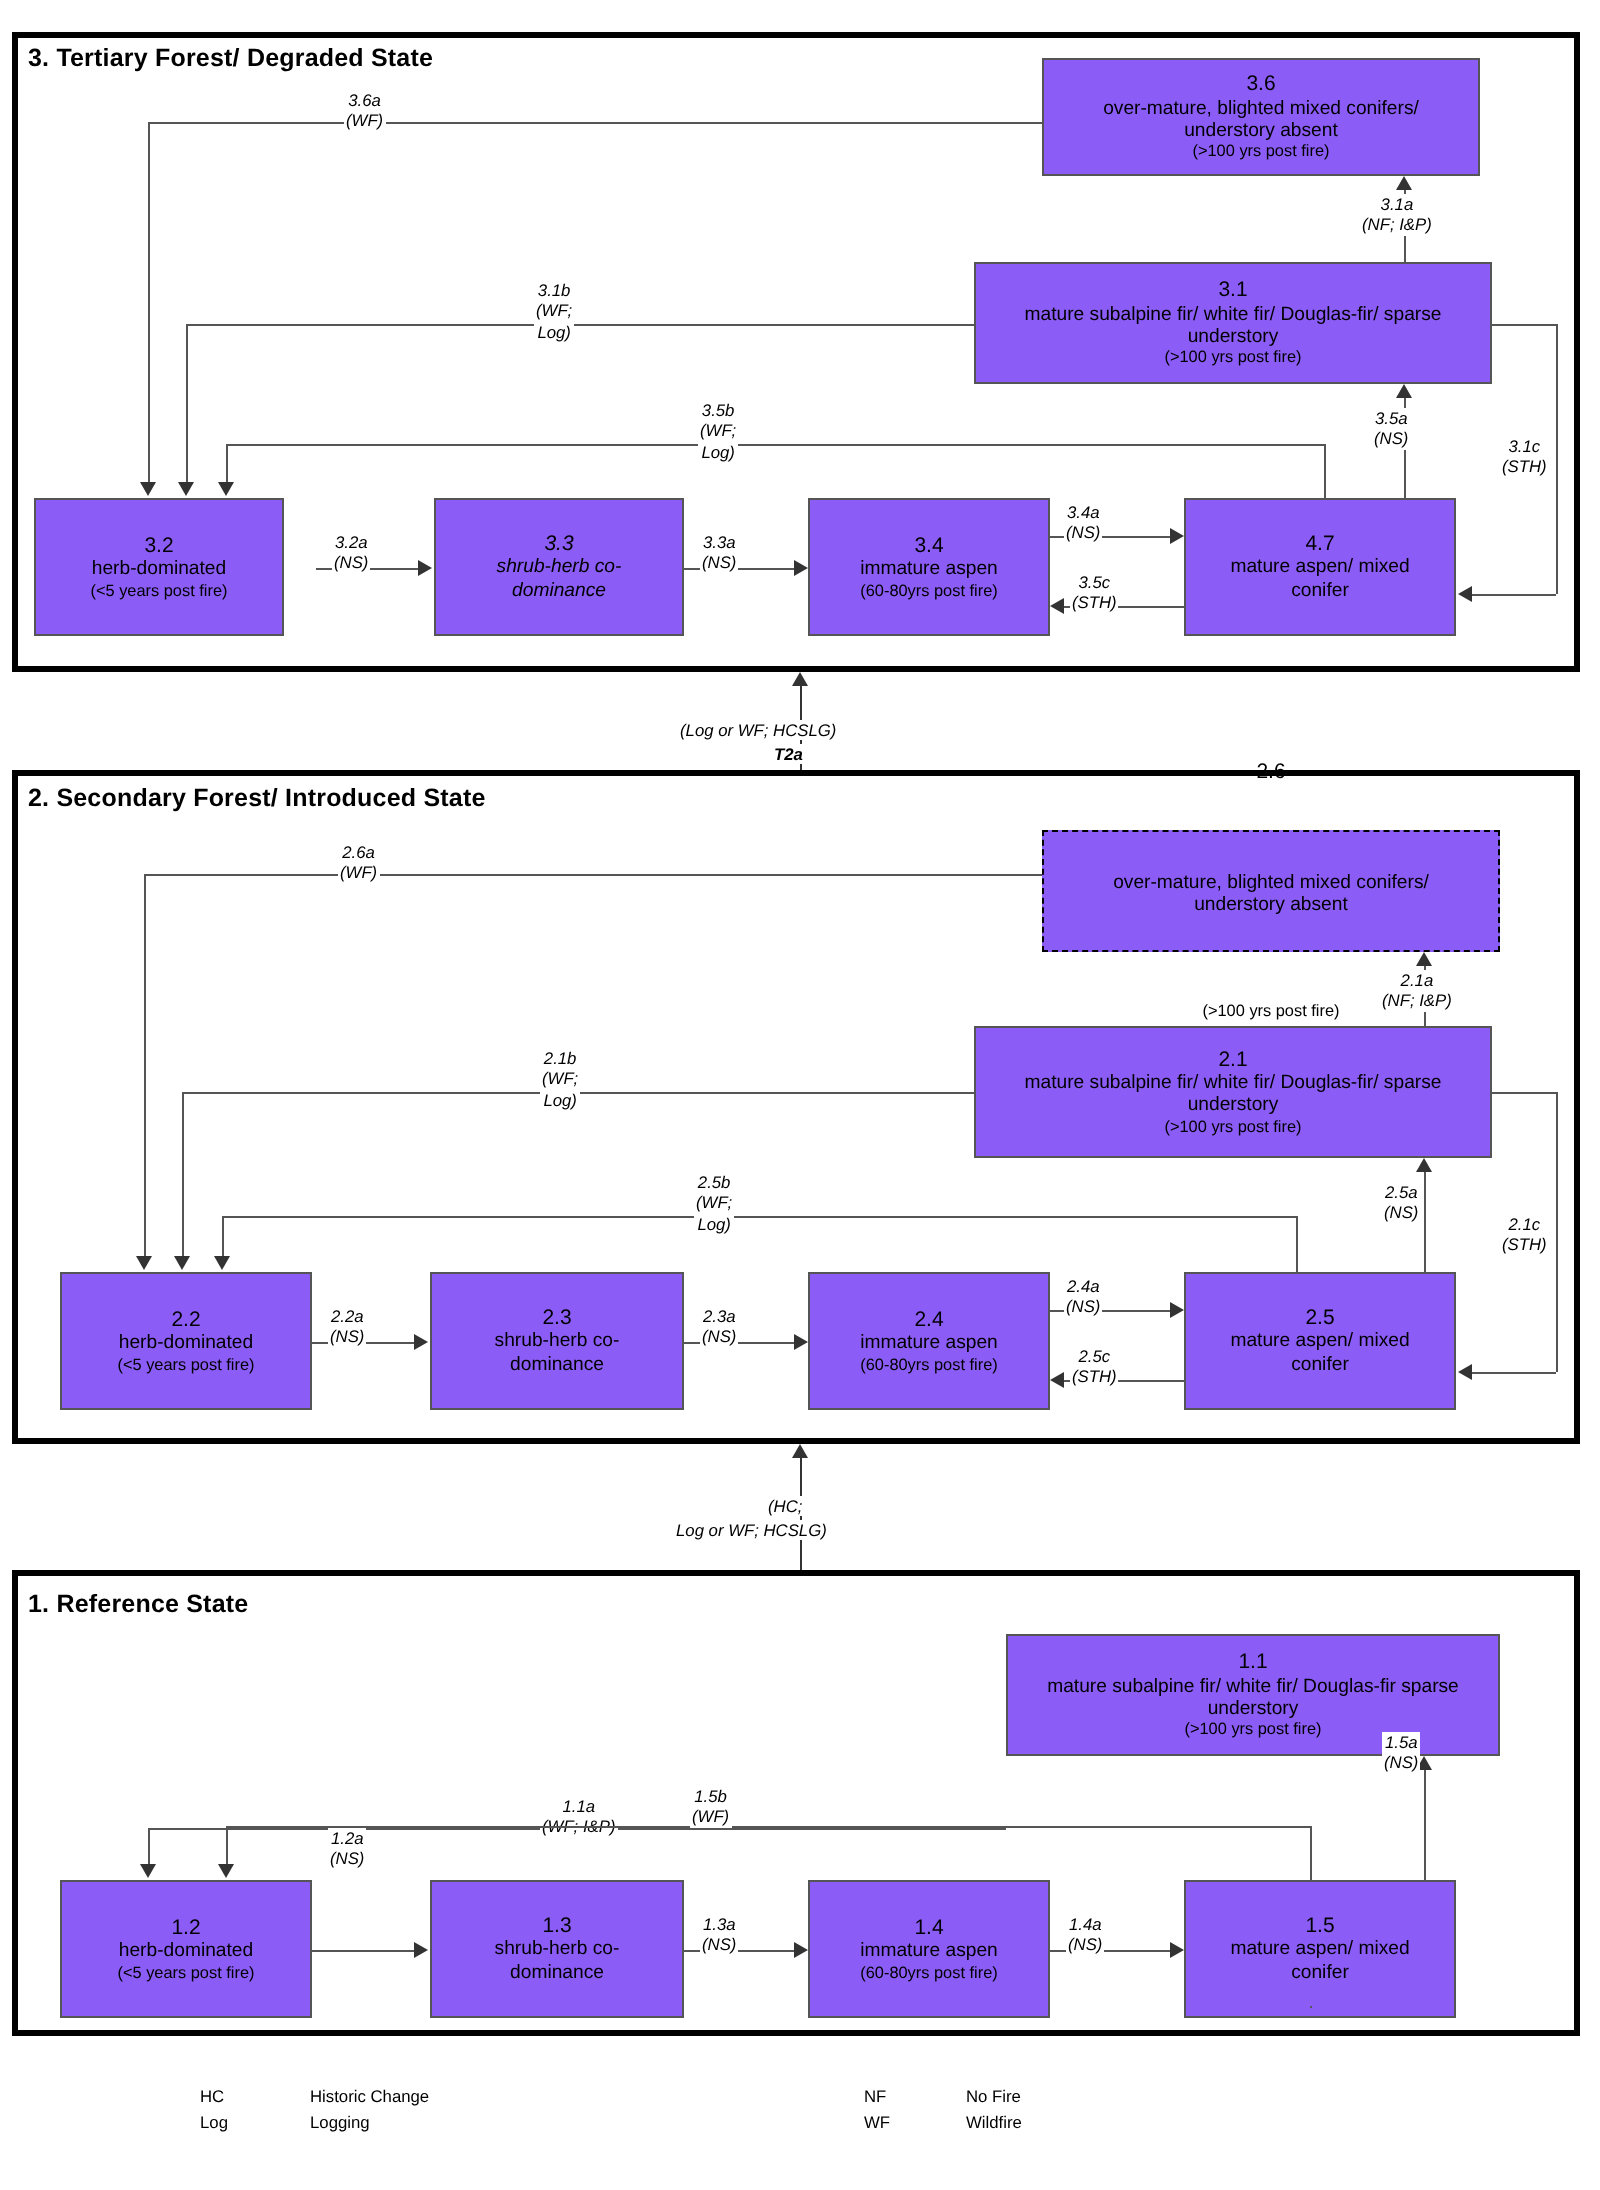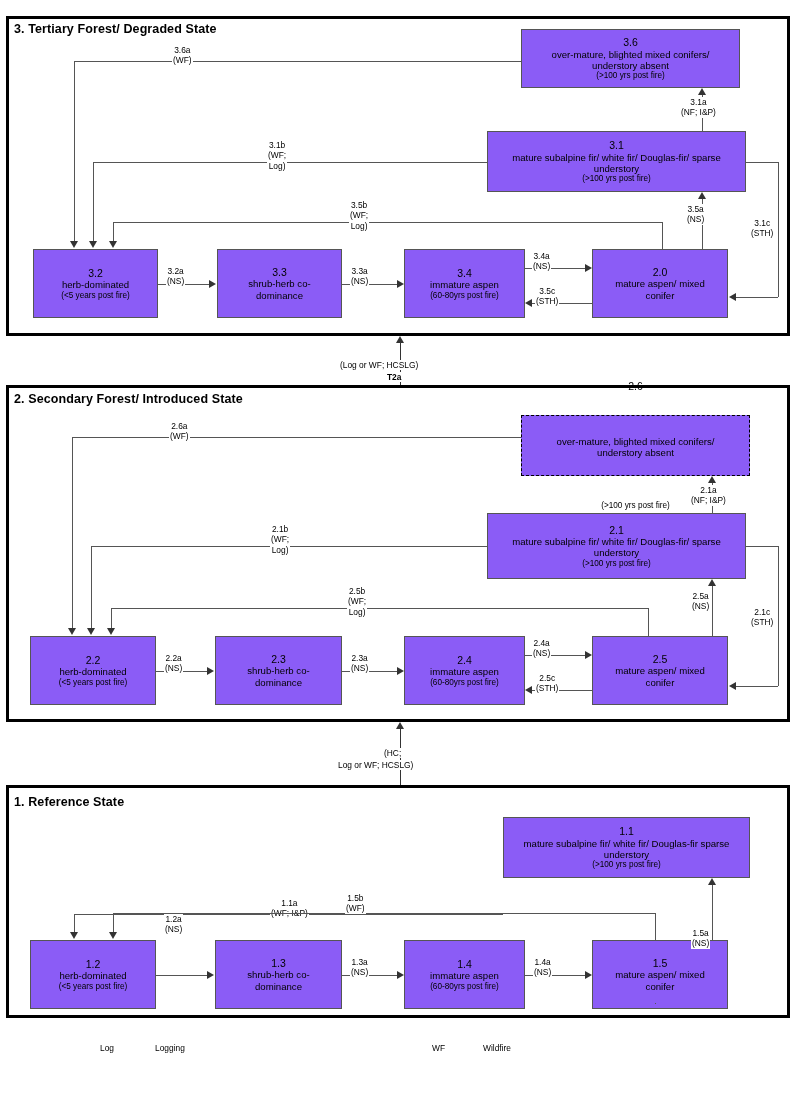--- a/index.html
+++ b/index.html
@@ -22,21 +22,21 @@
   .v{position:absolute;width:0;border-left:1.1px solid #555;}
   .v.thick{border-left-width:1.4px;border-left-color:#333;}
 
   .arw{position:absolute;width:0;height:0;}
   .arw.down{border-left:4.2px solid transparent;border-right:4.2px solid transparent;border-top:7px solid #333;}
   .arw.up{border-left:4.2px solid transparent;border-right:4.2px solid transparent;border-bottom:7px solid #333;}
   .arw.right{border-top:4.2px solid transparent;border-bottom:4.2px solid transparent;border-left:7px solid #333;}
   .arw.left{border-top:4.2px solid transparent;border-bottom:4.2px solid transparent;border-right:7px solid #333;}
 
   .lbl{position:absolute;font-size:8.4px;line-height:1.22;text-align:center;white-space:nowrap;
-       background:#fff;padding:0 1px;}
+       background:#fff;padding:0 1px;font-style:italic;}
   .lbl.bold{font-weight:bold;margin-top:24px;}
 
   .legend{position:absolute;font-size:8.4px;line-height:1.0;}
   .legend .row{position:relative;height:13px;}
   .legend .ab{position:absolute;left:0;top:0;}
   .legend .df{position:absolute;top:0;}
 </style>
 </head>
 <body>
 
@@ -48,36 +48,36 @@
   <div class="node" style="left:521px;top:29px;width:219px;height:59px;">
     <div class="n-id">3.6</div>
     <div class="n-main">over-mature, blighted mixed conifers/ understory absent</div>
     <div class="n-sub">(&gt;100 yrs post fire)</div>
   </div>
   <div class="node" style="left:487px;top:131px;width:259px;height:61px;">
     <div class="n-id">3.1</div>
     <div class="n-main">mature subalpine fir/ white fir/ Douglas-fir/ sparse understory</div>
     <div class="n-sub">(&gt;100 yrs post fire)</div>
   </div>
-  <div class="node" style="left:33px;top:249px;width:125px;height:69px;">
+  <div class="node" style="left:17px;top:249px;width:125px;height:69px;">
     <div class="n-id">3.2</div>
     <div class="n-main">herb-dominated</div>
     <div class="n-sub">(&lt;5 years post fire)</div>
   </div>
-  <div class="node" style="left:217px;top:249px;width:125px;height:69px;">
+  <div class="node" style="left:217px;top:249px;width:125px;height:69px;font-style:italic;">
     <div class="n-id">3.3</div>
     <div class="n-main">shrub-herb co-dominance</div>
   </div>
   <div class="node" style="left:404px;top:249px;width:121px;height:69px;">
     <div class="n-id">3.4</div>
     <div class="n-main">immature aspen</div>
     <div class="n-sub">(60-80yrs post fire)</div>
   </div>
   <div class="node" style="left:592px;top:249px;width:136px;height:69px;">
-    <div class="n-id">2.0</div>
+    <div class="n-id">4.7</div>
     <div class="n-main">mature aspen/ mixed conifer</div>
   </div>
 
   <div class="h" style="left:74px;top:61px;width:447px;"></div>
   <div class="v" style="left:74px;top:61px;height:181px;"></div>
   <div class="arw down" style="left:70px;top:241px;"></div>
   <div class="lbl" style="left:172px;top:45px;">
     <span>3.6a</span><br>
     <span>(WF)</span>
   </div>
@@ -323,21 +323,21 @@
   <div class="h" style="left:113px;top:913px;width:542px;"></div>
   <div class="v" style="left:113px;top:913px;height:20px;"></div>
   <div class="arw down" style="left:109px;top:932px;"></div>
   <div class="lbl" style="left:345px;top:893px;">
     <span>1.5b</span><br>
     <span>(WF)</span>
   </div>
 
   <div class="v" style="left:712px;top:885px;height:55px;"></div>
   <div class="arw up" style="left:708px;top:878px;"></div>
-  <div class="lbl" style="left:691px;top:928px;">
+  <div class="lbl" style="left:691px;top:866px;">
     <span>1.5a</span><br>
     <span>(NS)</span>
   </div>
 
   <div class="h" style="left:156px;top:975px;width:51px;"></div>
   <div class="arw right" style="left:207px;top:971px;"></div>
   <div class="lbl" style="left:164px;top:914px;">
     <span>1.2a</span><br>
     <span>(NS)</span>
   </div>
@@ -350,20 +350,26 @@
   </div>
 
   <div class="h" style="left:525px;top:975px;width:60px;"></div>
   <div class="arw right" style="left:585px;top:971px;"></div>
   <div class="lbl" style="left:533px;top:957px;">
     <span>1.4a</span><br>
     <span>(NS)</span>
   </div>
 
   <div class="legend" style="left:100px;top:1044px;width:640px;">
+    <div class="row">
+      <span class="ab">HC</span>
+      <span class="df" style="left:55px;">Historic Change</span>
+      <span class="ab" style="left:332px;">NF</span>
+      <span class="df" style="left:383px;">No Fire</span>
+    </div>
     <div class="row">
       <span class="ab">Log</span>
       <span class="df" style="left:55px;">Logging</span>
       <span class="ab" style="left:332px;">WF</span>
       <span class="df" style="left:383px;">Wildfire</span>
     </div>
   </div>
 
 </div>
 

